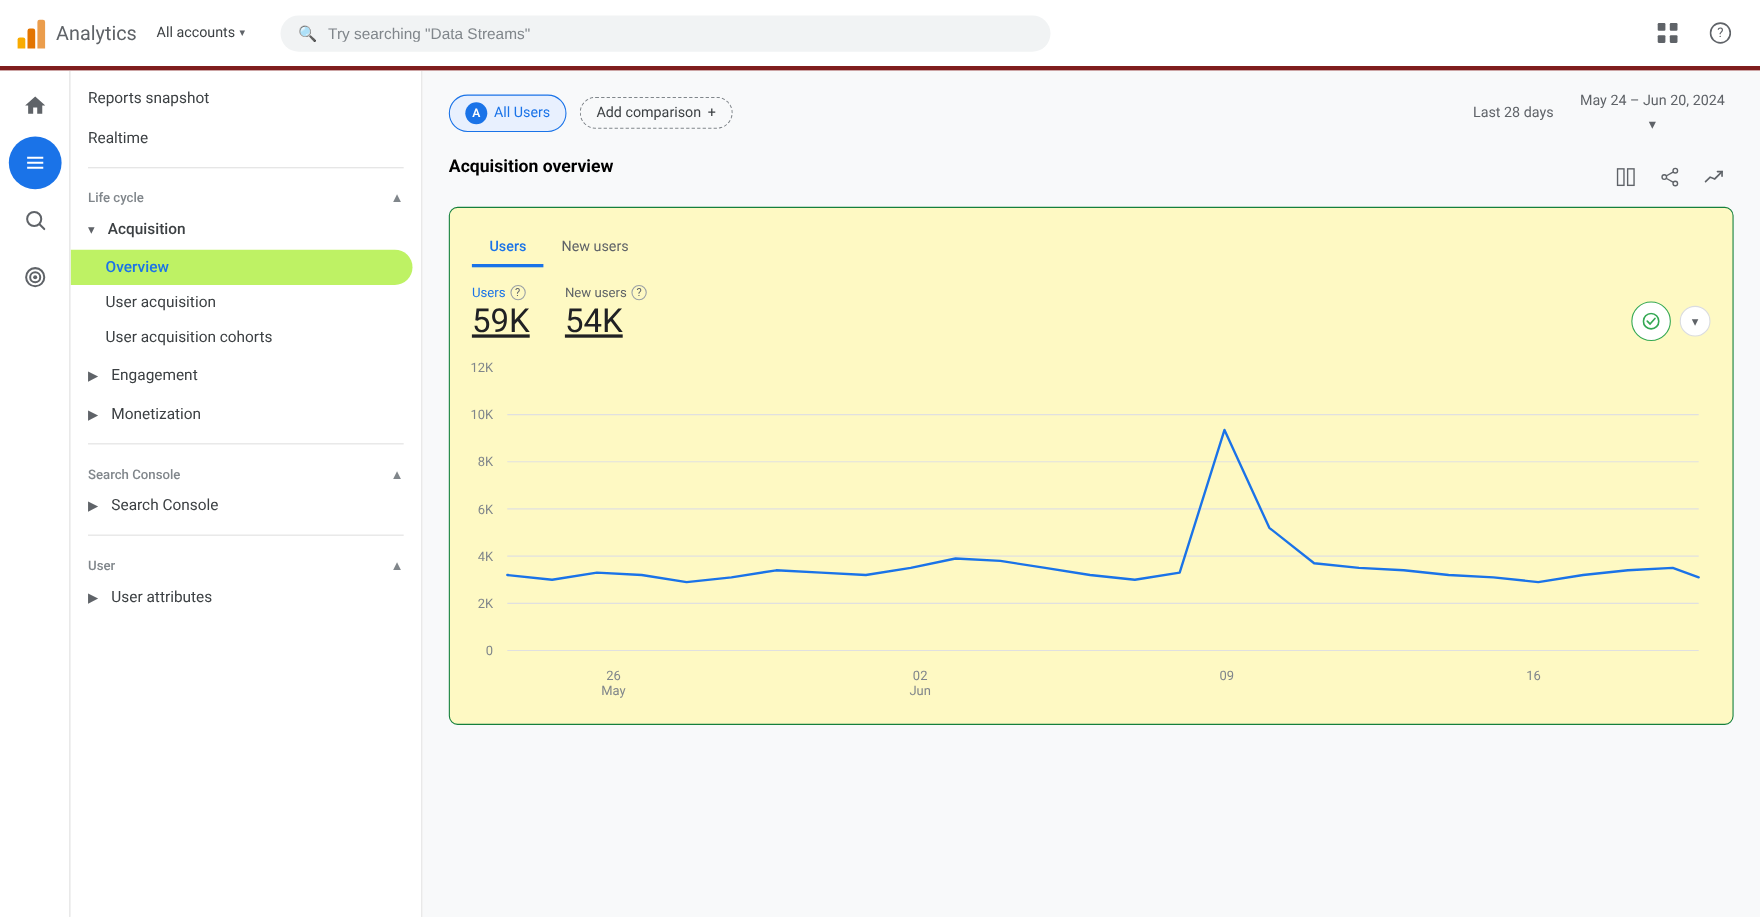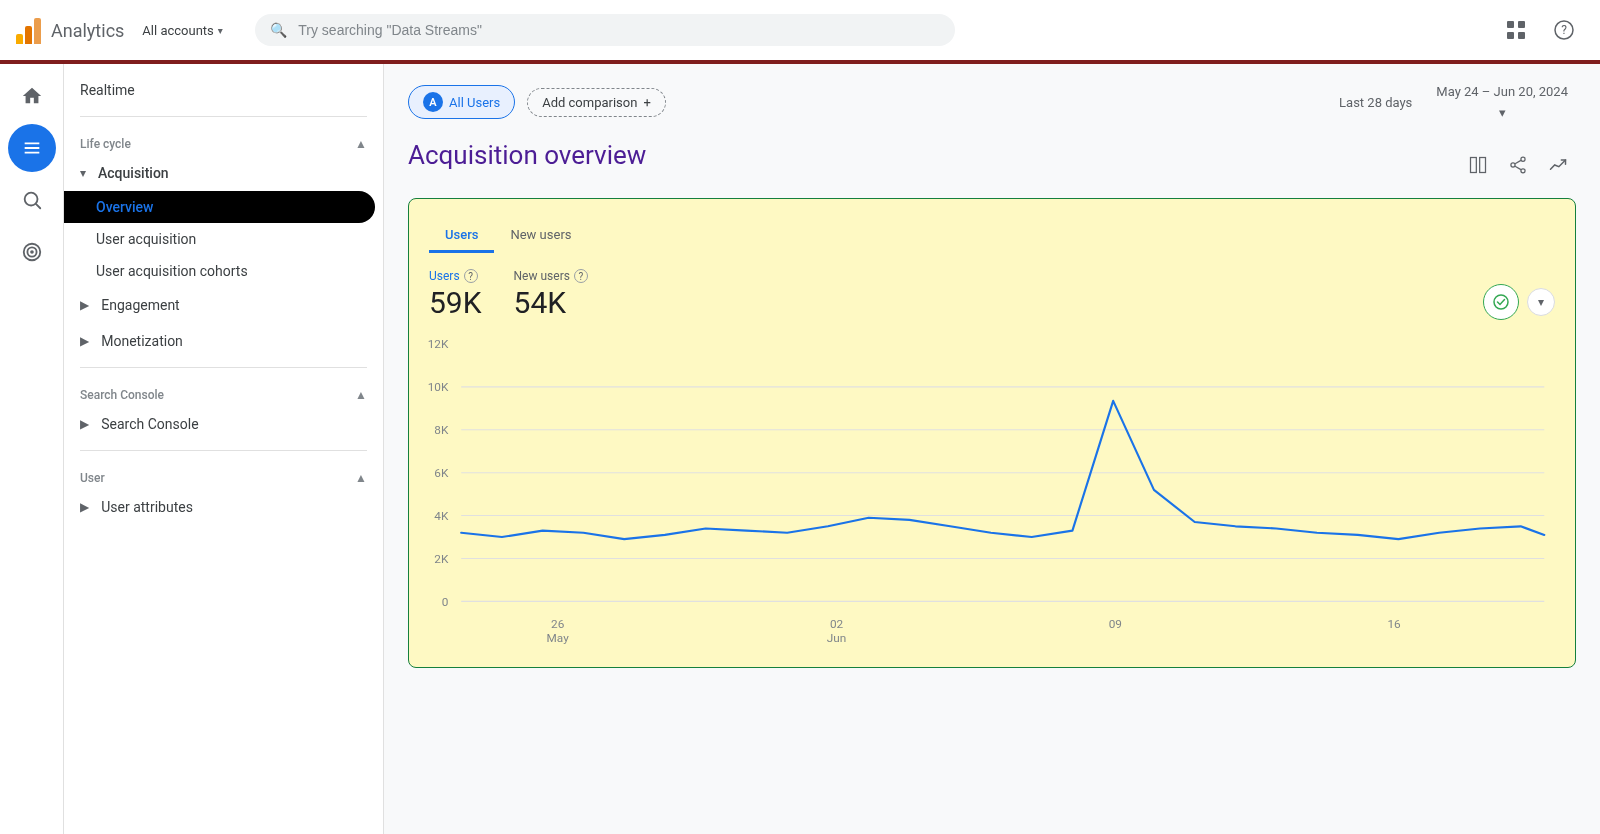--- a/index.html
+++ b/index.html
@@ -168,21 +168,21 @@
     }
     .nav-sub-item {
       display: flex;
       align-items: center;
       padding: 8px 16px 8px 32px;
       cursor: pointer;
       color: #3c4043;
       font-size: 14px;
     }
     .nav-sub-item.active {
-      background: #000000;
+      background: #bef264;
       color: #1a73e8;
       border-radius: 0 24px 24px 0;
       margin-right: 8px;
       font-weight: 500;
     }
     .nav-arrow { font-size: 12px; color: #5f6368; margin-right: 4px; }
 
     
     .main-content {
       margin-left: 384px;
@@ -246,23 +246,23 @@
       align-items: center;
       gap: 6px;
       cursor: pointer;
       padding: 4px 8px;
       border-radius: 4px;
       flex-direction: column;
     }
 
     
     .section-title {
-      font-size: 26px;
-      font-weight: 400;
-      color: #4c1d95;
+      font-size: 16px;
+      font-weight: 700;
+      color: #000000;
       margin-bottom: 20px;
     }
 
     
     .chart-card {
       background: #fef9c3;
       border-radius: 8px;
       border: 1px solid #15803d;
       padding: 20px;
       margin-top: 8px;
@@ -296,20 +296,21 @@
       color: #5f6368;
       display: flex;
       align-items: center;
       gap: 4px;
     }
     .metric-label.primary { color: #1a73e8; }
     .metric-value {
       font-size: 30px;
       font-weight: 400;
       color: #202124;
+      text-decoration: underline;
     }
     .metric-help {
       width: 14px; height: 14px;
       border-radius: 50%;
       border: 1px solid #9aa0a6;
       display: inline-flex;
       align-items: center;
       justify-content: center;
       font-size: 10px;
       color: #5f6368;
@@ -418,20 +419,23 @@
     <div class="icon-sidebar-item">
       <svg width="22" height="22" viewBox="0 0 24 24" fill="none">
           <circle cx="12" cy="12" r="9" stroke="#5f6368" stroke-width="2"></circle>
           <circle cx="12" cy="12" r="5" stroke="#5f6368" stroke-width="2"></circle>
           <circle cx="12" cy="12" r="2" fill="#5f6368"></circle>
         </svg>
     </div>
   </div>
 
   <div class="nav-sidebar">
+    <div class="nav-item">
+      <span>Reports snapshot</span>
+    </div>
     <div class="nav-item">
       <span>Realtime</span>
     </div>
 
     <hr class="nav-divider">
 
     <div class="nav-section-header">
       <span>Life cycle</span>
       <span>▲</span>
     </div>

